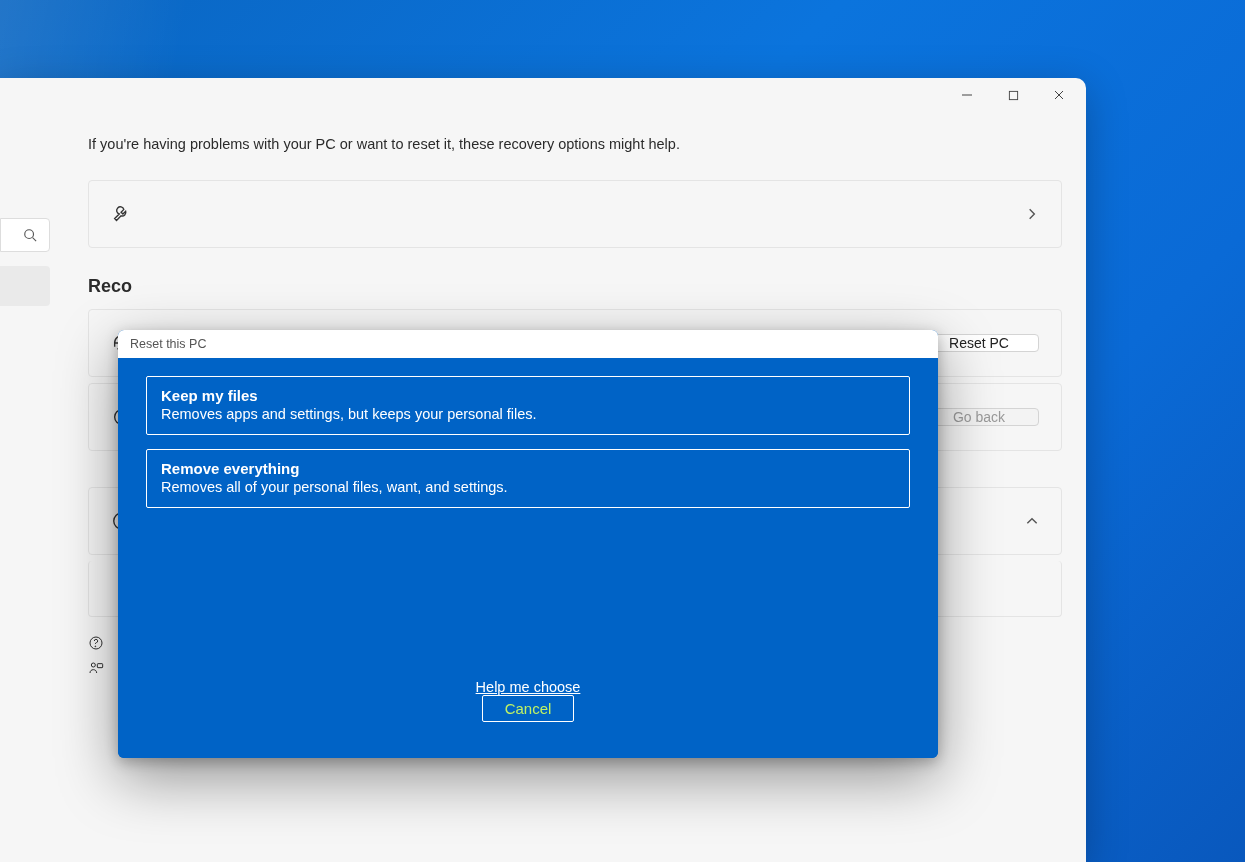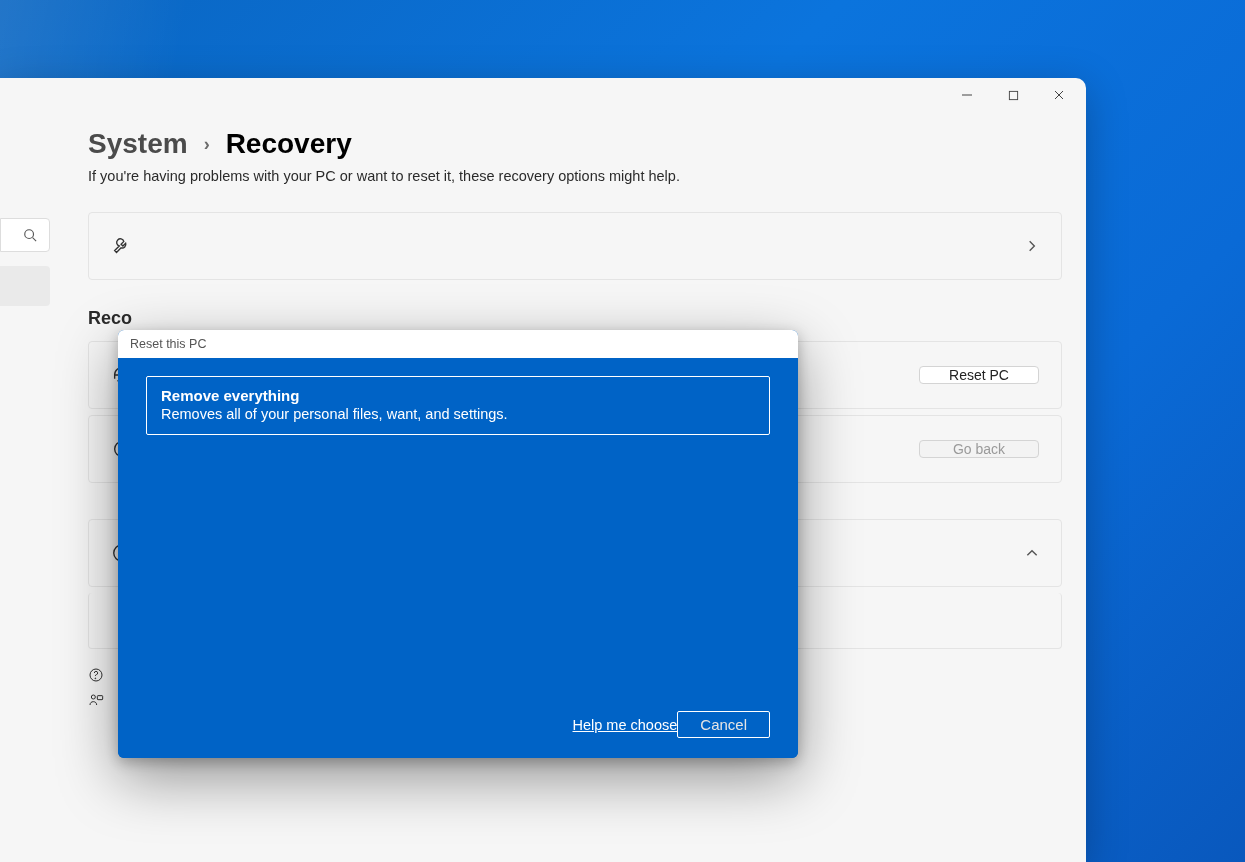--- a/index.html
+++ b/index.html
@@ -75,46 +75,46 @@
 
   .section-label { margin: 22px 0 6px 0; font-size: 18px; font-weight: 600; color: #2b2b2b; }
 
   .links { margin-top: 18px; display: flex; flex-direction: column; gap: 10px; }
   .link-row { display: flex; align-items: center; gap: 14px; font-size: 14px; color: #0a5bc0; }
   .link-row svg { stroke: #303030; }
 
   
   .dialog {
     position: absolute; left: 118px; top: 252px;
-    width: 680px; border-radius: 6px; overflow: hidden;
+    width: 820px; border-radius: 6px; overflow: hidden;
     box-shadow: 0 20px 60px rgba(0,0,0,0.40), 0 4px 14px rgba(0,0,0,0.25);
     background: #0063c6;
   }
   .dialog-head {
     background: #fff; color: #555; font-size: 12.5px;
     padding: 7px 12px;
   }
   .dialog-body {
     background: #0063c6; color: #fff; padding: 18px 28px 22px 28px;
     min-height: 400px; position: relative;
   }
   .dialog-title { font-size: 26px; font-weight: 400; margin-bottom: 22px; }
   .option {
     border: 1.5px solid #ffffff; border-radius: 2px; padding: 10px 14px 12px 14px;
     margin-bottom: 14px; cursor: pointer;
   }
   .option .ot { font-size: 15px; font-weight: 700; margin-bottom: 2px; }
   .option .od { font-size: 14.5px; font-weight: 400; }
   .dialog-footer {
-    position: absolute; left: 28px; right: 28px; bottom: 20px;
-    display: flex; align-items: center; justify-content: flex-end;
+    position: absolute; left: 28px; right: 28px; bottom: 36px;
+    display: flex; align-items: center; justify-content: space-between; flex-direction: column;
   }
   .help-link { color: #fff; text-decoration: underline; font-size: 14.5px; }
   .cancel {
-    border: 1.5px solid #fff; border-radius: 2px; color: #e5e5e5;
+    border: 1.5px solid #fff; border-radius: 2px; color: #bef264;
     padding: 4px 22px; font-size: 15px; background: transparent;
   }
 </style>
 </head>
 <body>
 
 <div class="diag"></div>
 
 <div class="window">
 
@@ -141,25 +141,20 @@
     <div class="search-pill">
       <svg width="14" height="14" viewBox="0 0 16 16" fill="none" stroke="#555" stroke-width="1.3">
           <circle cx="7" cy="7" r="5"></circle>
           <line x1="11" y1="11" x2="15" y2="15"></line>
         </svg>
     </div>
     <div class="nav-selected"></div>
   </div>
 
   <div class="content">
-    <div class="crumb">
-      <span>System</span>
-      <span class="chev">›</span>
-      <span class="current">Recovery</span>
-    </div>
 
     <div class="subtitle">If you're having problems with your PC or want to reset it, these recovery options might help.</div>
 
     <div class="card-list">
       <div class="card">
         <div class="left">
           <svg width="22" height="22" viewBox="0 0 24 24" fill="none" stroke-width="1.5">
               <path d="M14 7a4 4 0 1 0-5 5l-5 5 2 2 5-5a4 4 0 0 0 5-5l-3 3-2-2 3-3z"></path>
             </svg>
         </div>
@@ -222,20 +217,24 @@
           </svg>
         <span>Give feedback</span>
       </div>
     </div>
   </div>
 
   <div class="dialog">
     <div class="dialog-head">Reset this PC</div>
     <div class="dialog-body">
 
+      <div class="option">
+        <div class="ot">Keep my files</div>
+        <div class="od">Removes apps and settings, but keeps your personal files.</div>
+      </div>
 
       <div class="option">
         <div class="ot">Remove everything</div>
         <div class="od">Removes all of your personal files, want, and settings.</div>
       </div>
 
       <div class="dialog-footer">
         <a class="help-link">Help me choose</a>
         <button class="cancel">Cancel</button>
       </div>

